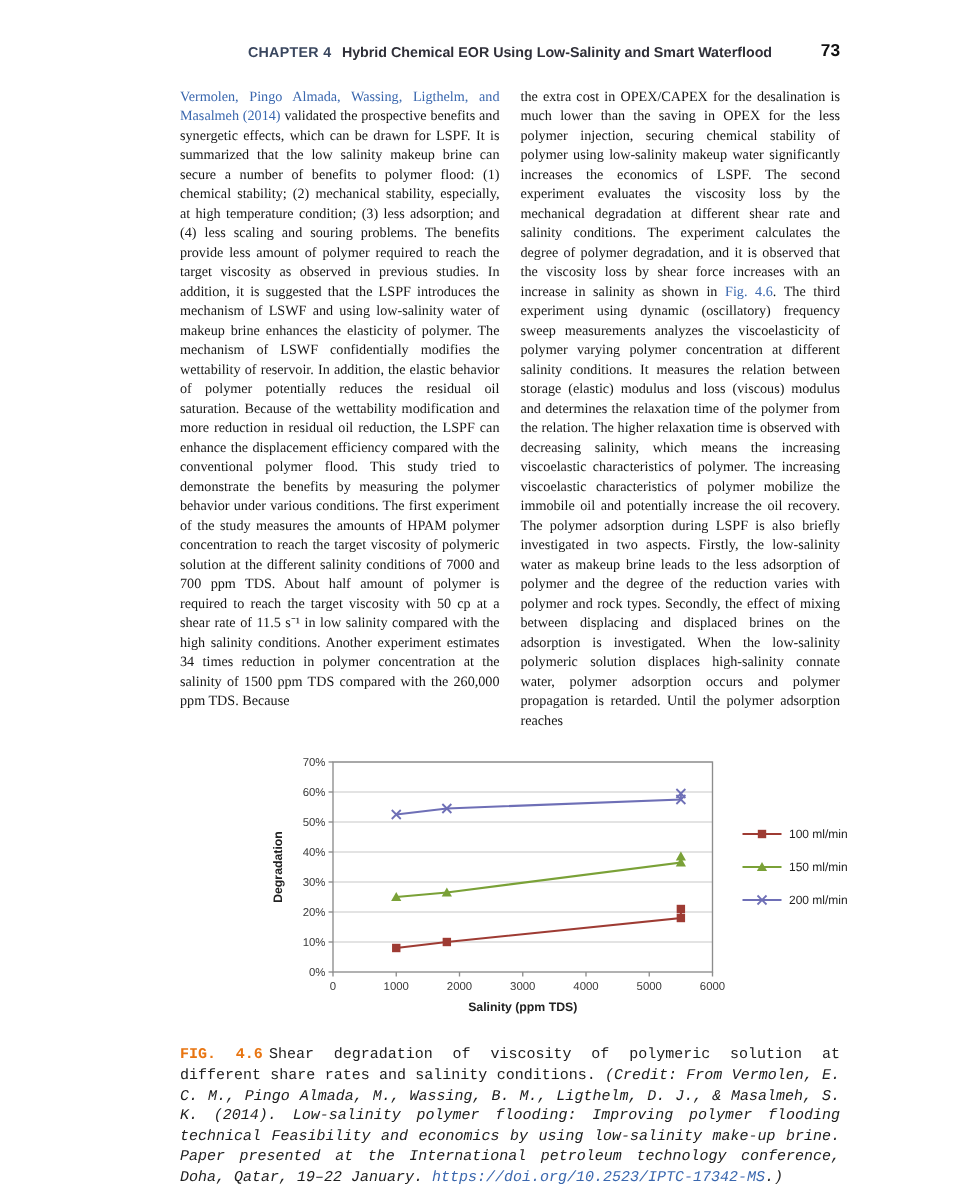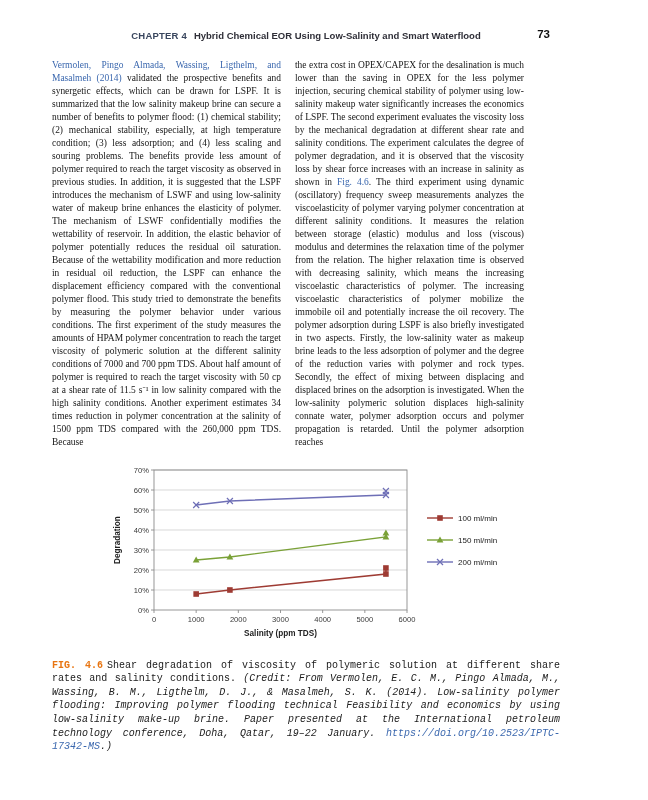--- a/index.html
+++ b/index.html
@@ -1,21 +1,21 @@
 <!DOCTYPE html>
 <html><head>
 <meta charset="utf-8">
 <style>
   html, body { margin:0; padding:0; background:#ffffff; }
   body { width:648px; height:800px; font-family:"Liberation Serif", serif; color:#1c1c1c; overflow:hidden; }
-  .page { box-sizing:border-box; width:648px; height:800px; padding:30px 88px 0 52px; position:relative; background:#ffffff; }
+  .page { box-sizing:border-box; width:648px; height:800px; padding:30px 88px 0 120px; position:relative; background:#ffffff; }
 
   header { position:relative; text-align:center; font-family:"Liberation Sans", sans-serif; font-weight:bold; font-size:9.5px; color:#2f2f38; margin-bottom:18px; }
   .chap { color:#39465e; margin-right:7px; letter-spacing:0.2px; }
-  .pagenum { position:absolute; right:10px; top:-2px; font-size:11.5px; color:#111111; }
+  .pagenum { position:absolute; right:0; top:-2px; font-size:11.5px; color:#111111; }
 
   .columns { display:flex; gap:14px;margin-top:12px; }
   .col { width:229px; margin:0; text-align:justify; font-size:9.45px; line-height:1.375; color:#151515; }
   .link { color:#3a67ae; text-decoration:none; cursor:pointer; }
 
   figure { margin:13px 0 0 0; }
   #chart-svg { display:block; margin-left:56px; width:402px; height:188px; }
   figcaption { margin-top:9px; font-family:Liberation Mono, monospace; font-size:10px; line-height:1.36; text-align:justify; color:#202020; }
   .figlabel { color:#e87511; font-weight:bold; margin-right:4px; }
   .credit { font-style:italic; }

